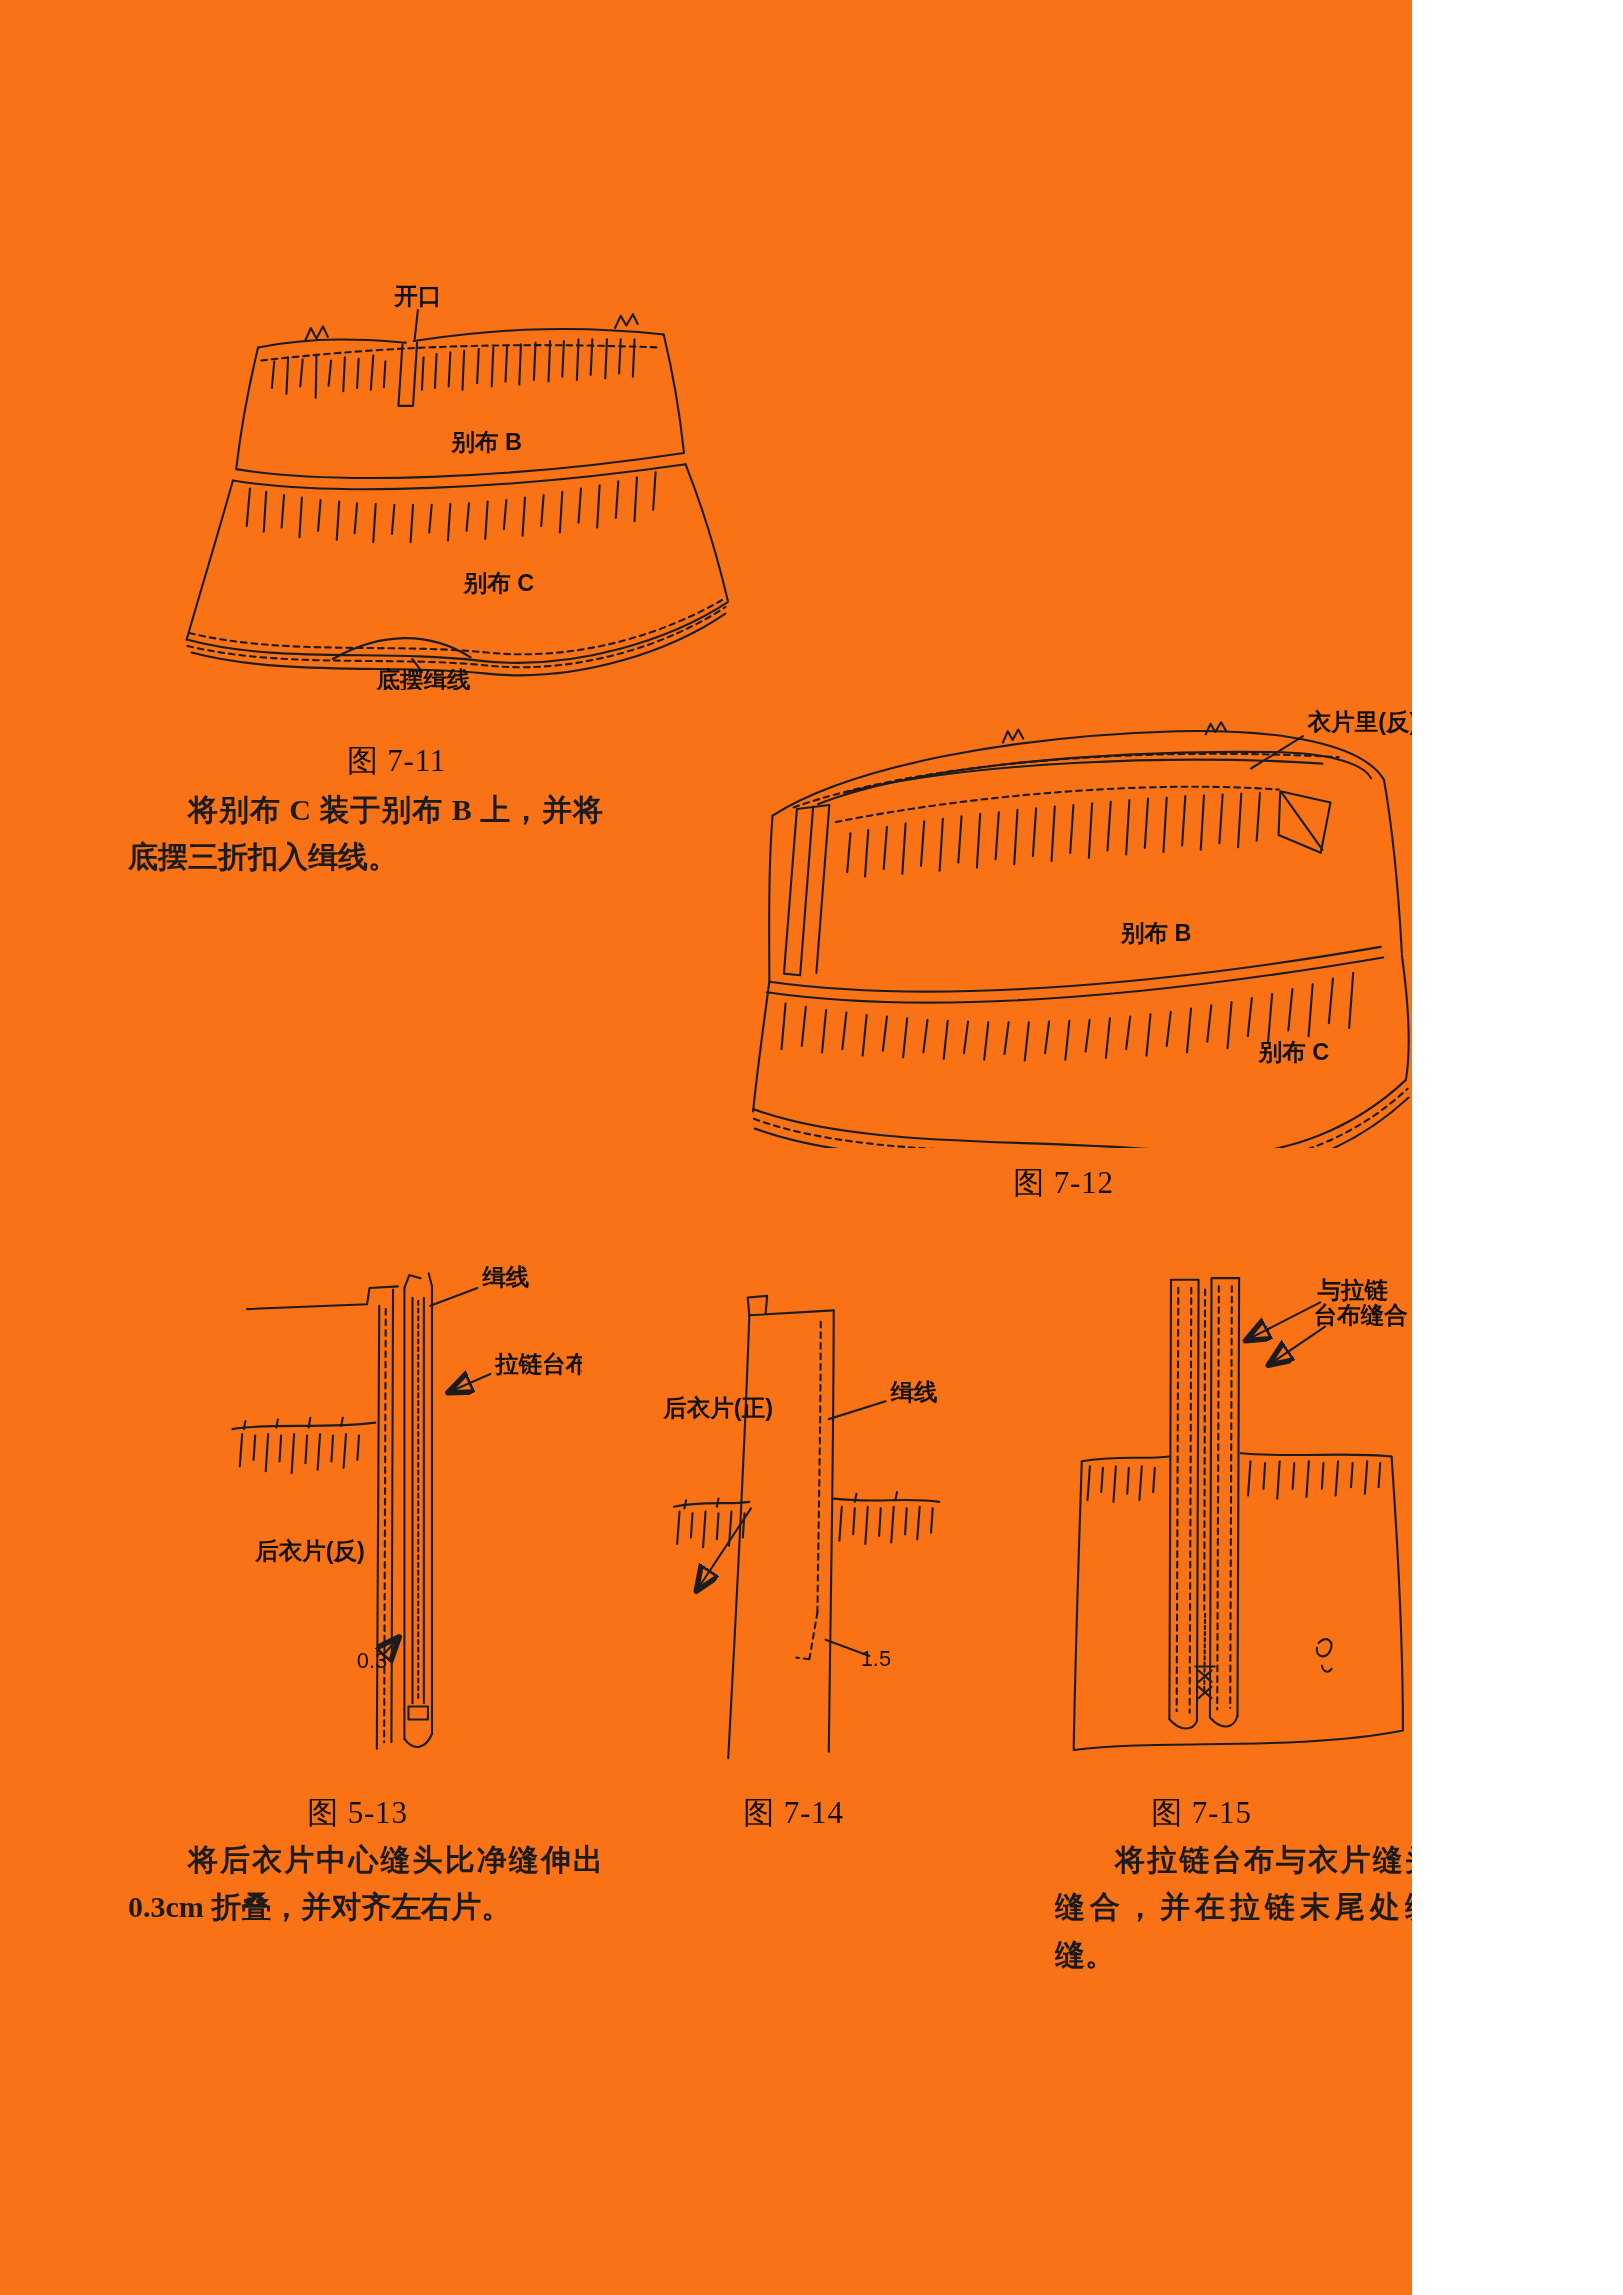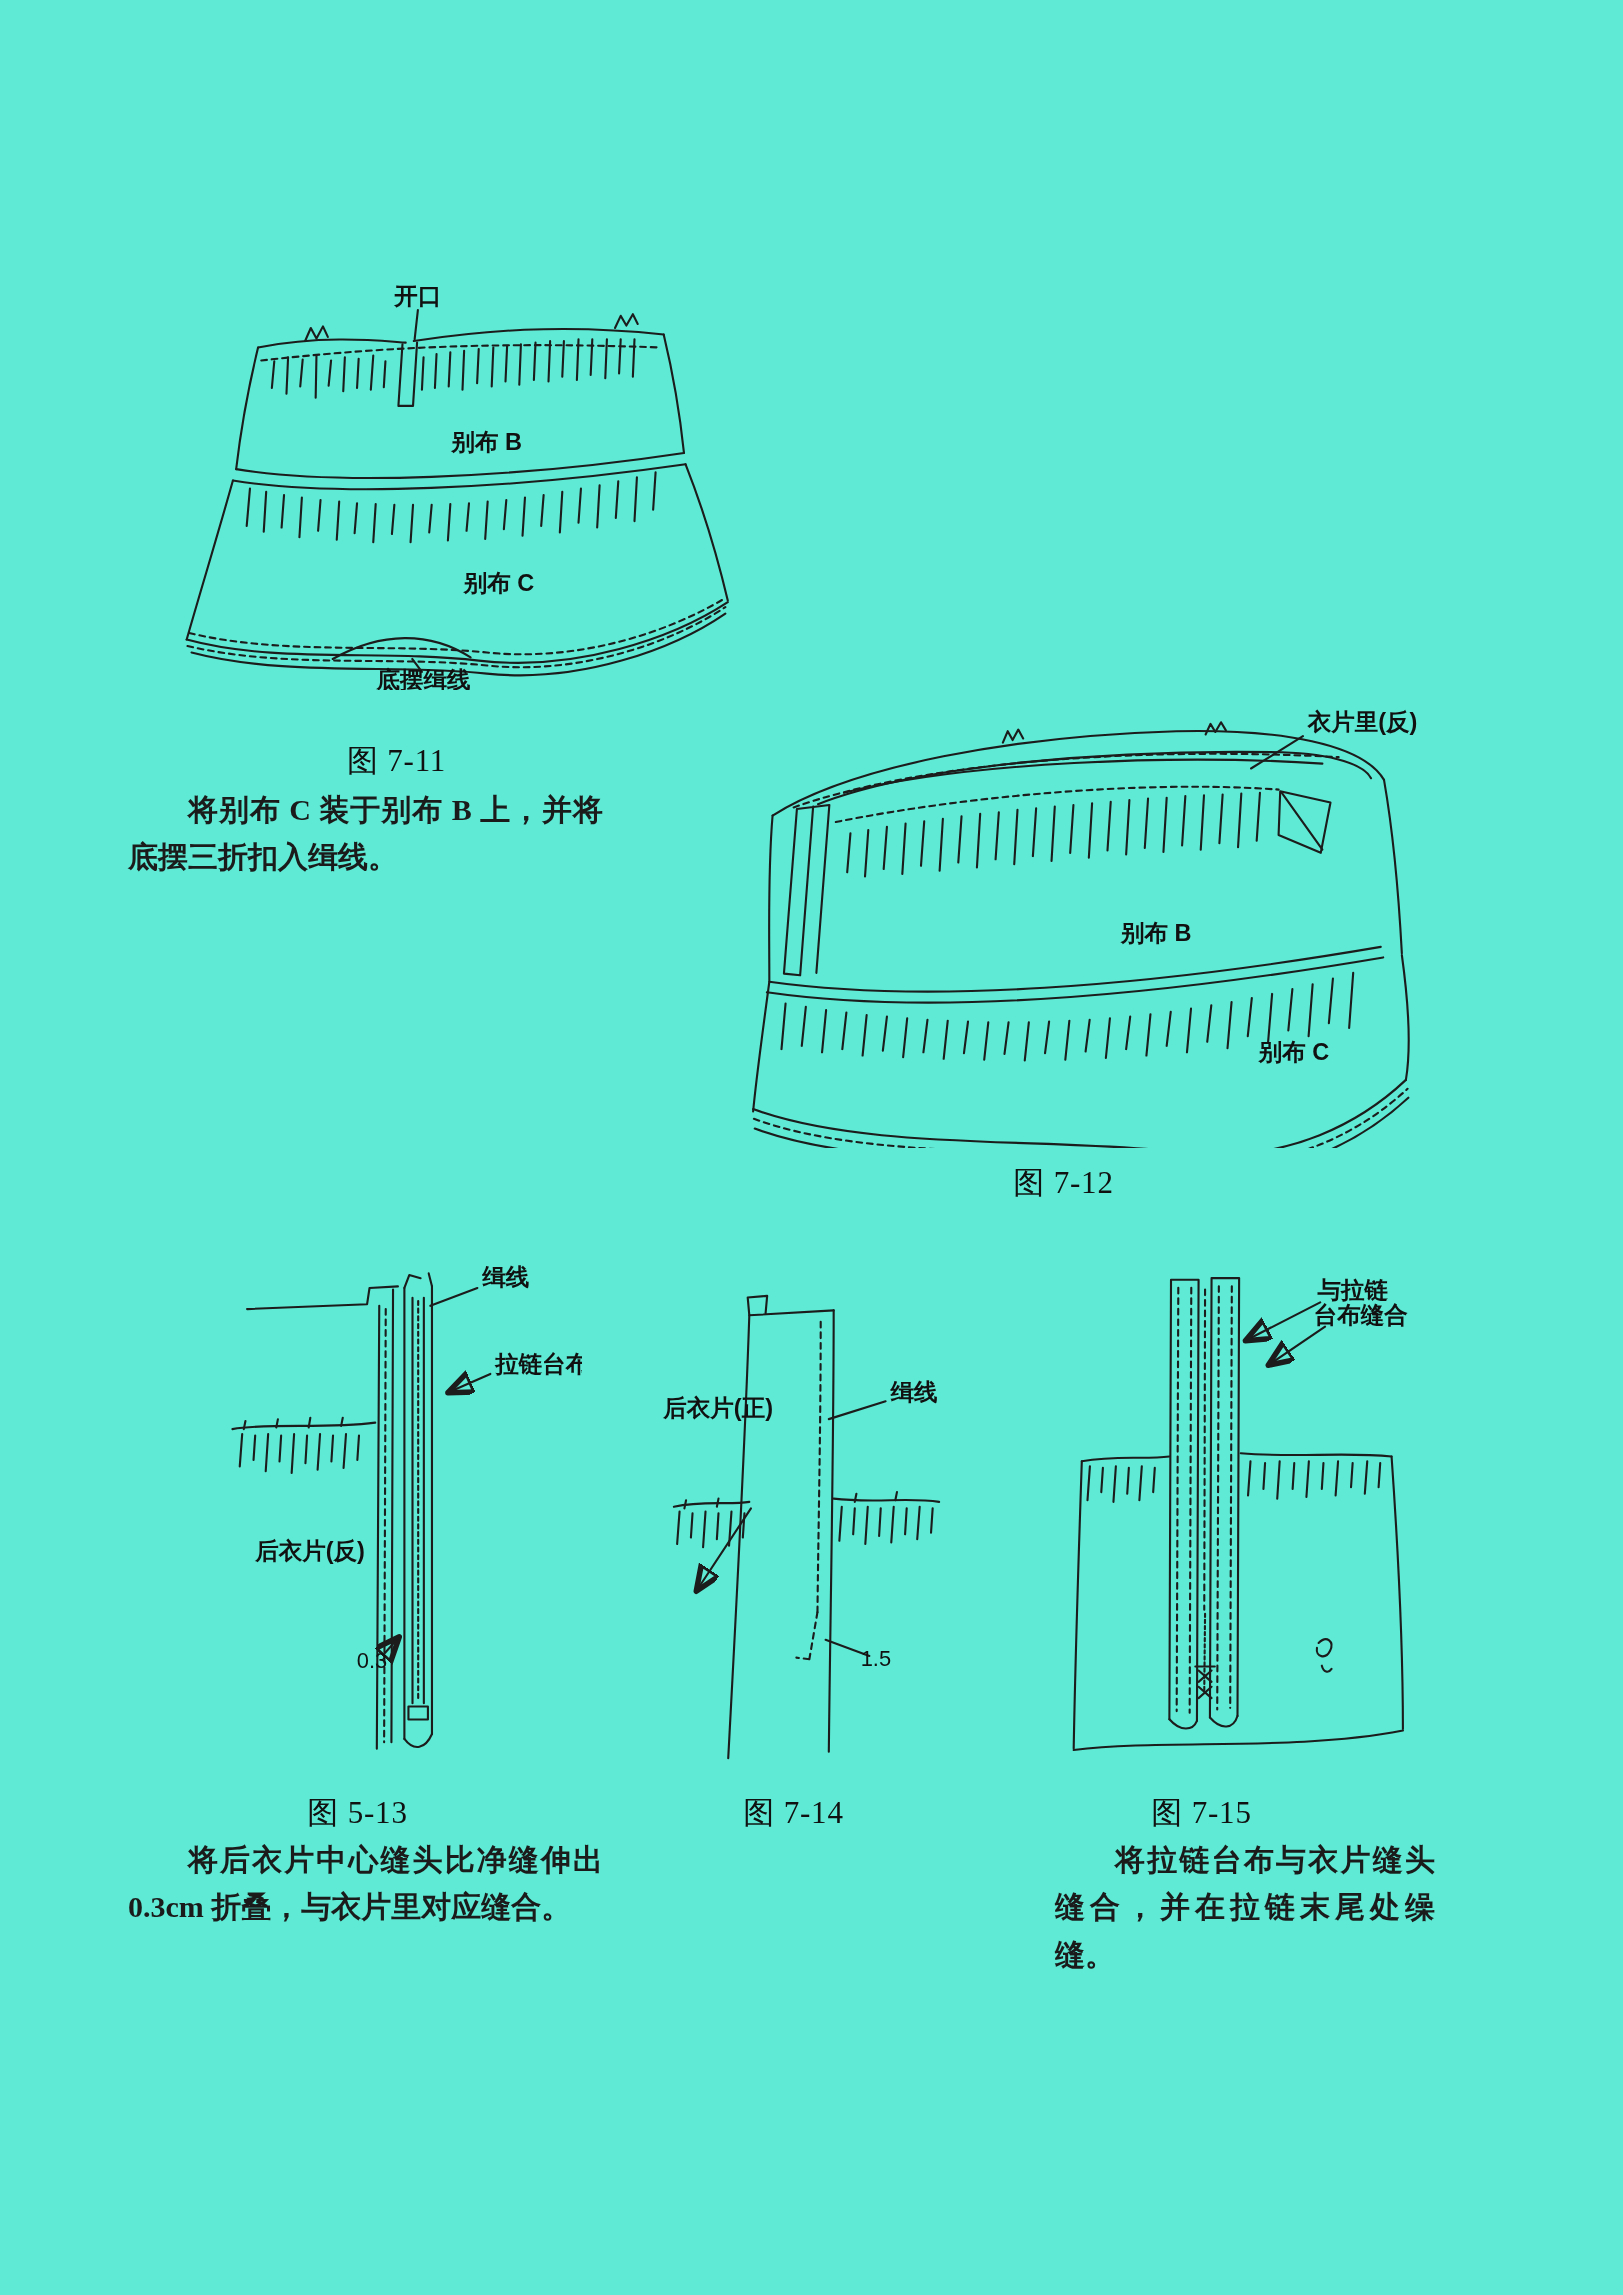--- a/index.html
+++ b/index.html
@@ -1,20 +1,20 @@
 <!DOCTYPE html>
 <html style="font-size:13px"><head>
 <meta charset="utf-8">
 <style>
   *{margin:0;padding:0;box-sizing:border-box}
   html,body{background:#ffffff}
   .page{
     position:relative;
-    width:1623px;height:2295px;
-    background:#5eead4;
+    width:1412px;height:2295px;
+    background:#f97316;
     font-family:"Liberation Serif","DejaVu Serif",serif;
     color:#1c1c1c;
     overflow:hidden;
   }
   .fig-svg{position:absolute}
   .fig-svg path,.fig-svg line,.fig-svg rect{
     stroke:#1c1c1c;fill:none;stroke-width:2.6;
     stroke-linecap:round;stroke-linejoin:round;
   }
   .dashf{stroke-dasharray:7 6}
@@ -162,21 +162,21 @@
       <path class="thin" d="M212,482 L228,464" marker-end="url(#ar13)"></path>
     </g>
     <g>
       <text x="332" y="28" text-anchor="start">缉线</text>
       <text x="348" y="136" text-anchor="start">拉链台布</text>
       <text x="52" y="366" text-anchor="start">后衣片(反)</text>
       <text x="196" y="500" text-anchor="middle" class="dim">0.3</text>
     </g>
   </svg>
   <div class="fig-caption" style="left:260px;top:1792px">图 5-13</div>
-  <p class="para" style="left:128px;top:1836px;width:475px">将后衣片中心缝头比净缝伸出 0.3cm 折叠，与衣片里对应缝合。</p>
+  <p class="para" style="left:128px;top:1836px;width:475px">将后衣片中心缝头比净缝伸出 0.3cm 折叠，并对齐左右片。</p>
 
   <svg class="fig-svg" style="left:629px;top:1265px" width="325" height="507" viewBox="0 0 400 625">
     <defs>
       <marker id="ar14" markerWidth="14" markerHeight="12" refX="11" refY="5" orient="auto">
         <path d="M0,0 L12,5 L0,10 z" fill="#1c1c1c" stroke="none"></path>
       </marker>
     </defs>
     <g>
 
       <path d="M148,62 L252,56 M148,62 L146,40 L170,38 L168,60"></path>

